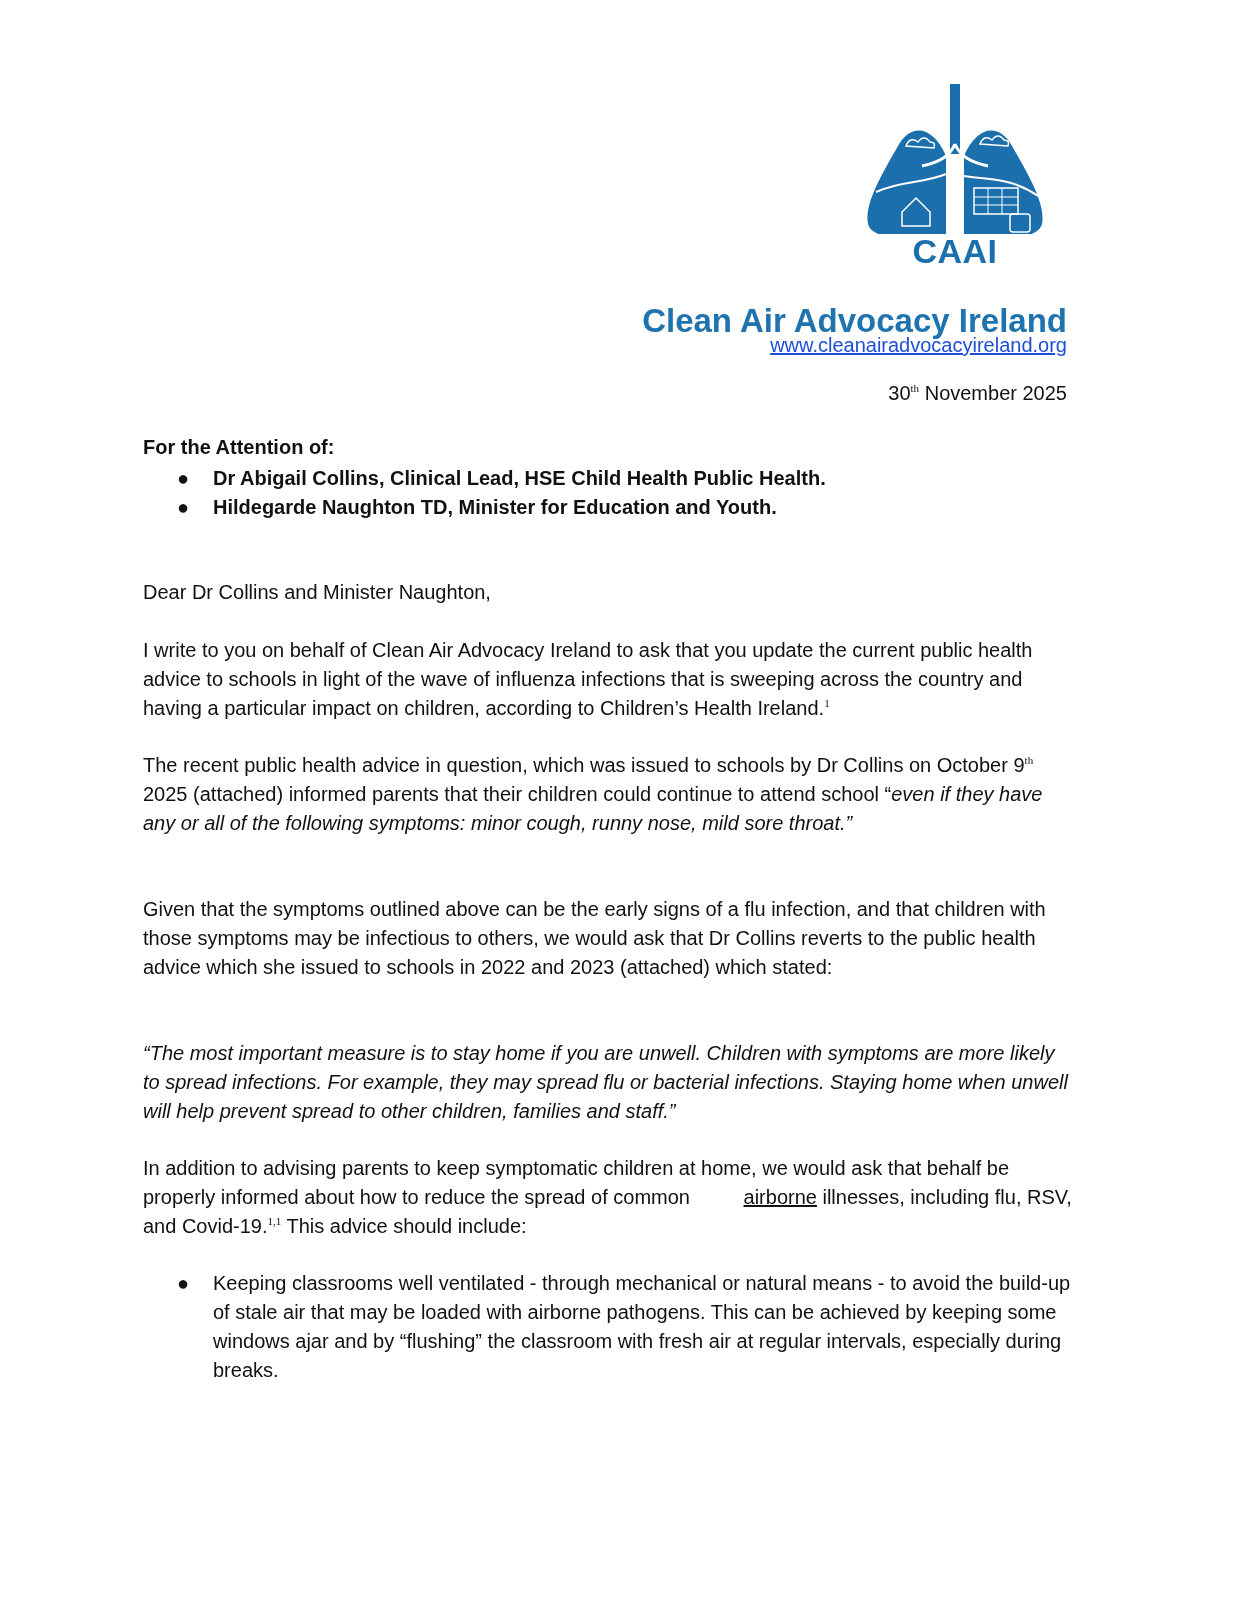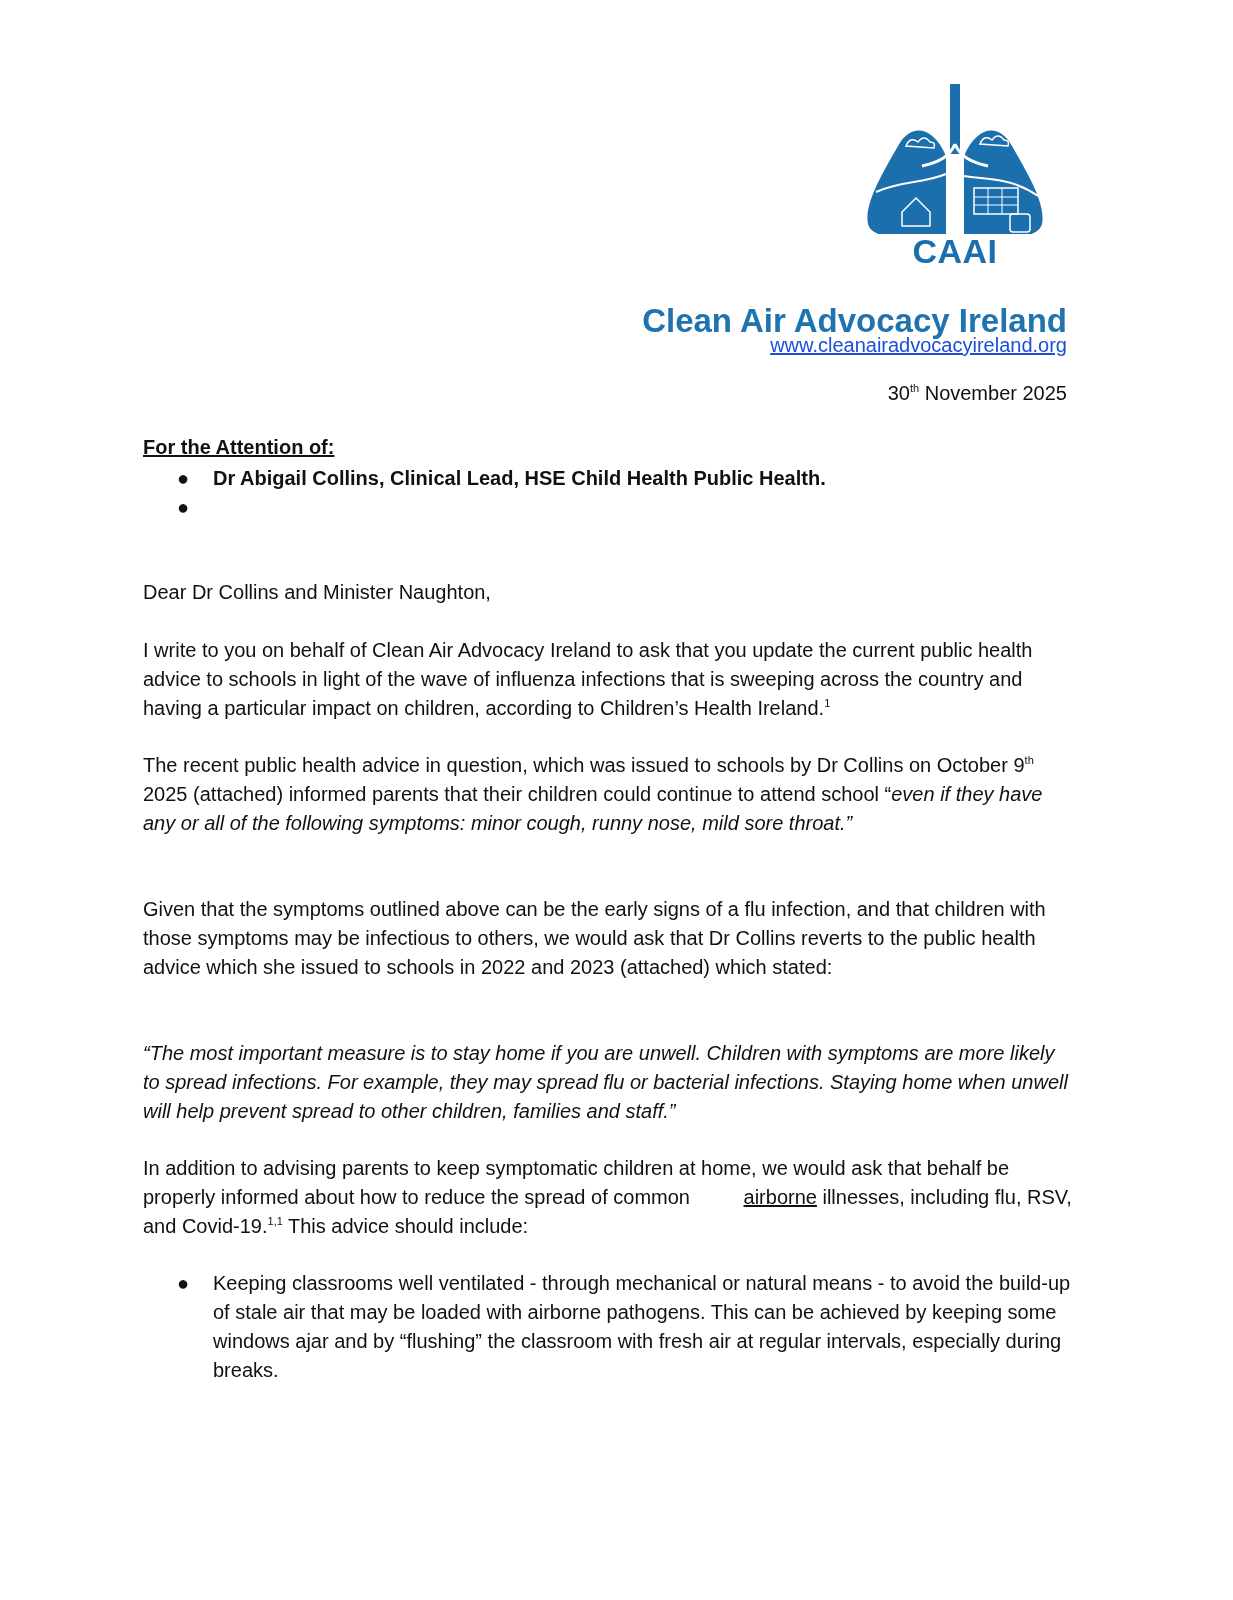--- a/index.html
+++ b/index.html
@@ -21,25 +21,24 @@
     position: absolute; right: 166px; top: 302px;
     font-weight: bold; font-size: 33px; color: #1f73ae; white-space: nowrap;
   }
   .org-url {
     position: absolute; right: 166px; top: 334px;
     font-size: 20px; color: #1d4ed8; text-decoration: underline; white-space: nowrap;
   }
   .date {
     position: absolute; right: 166px; top: 382px; font-size: 20px; white-space: nowrap;
   }
-  sup { font-size: 11px; vertical-align: 8px; line-height: 0; }
+  sup { font-size: 11px; vertical-align: 8px; line-height: 0; font-family: Liberation Serif, serif; }
 
   .attn-heading {
     position: absolute; left: 143px; top: 436px; font-weight: bold; font-size: 20px;
-    text-decoration: underline;
   }
   .attn-list { position: absolute; left: 143px; top: 464px; margin: 0; padding: 0; list-style: none; }
   .attn-list li {
     position: relative; padding-left: 70px; font-weight: bold; font-size: 20px;
     line-height: 29px; white-space: nowrap;
   }
   .bullet {
     position: absolute; left: 34px; top: 0; font-size: 20px; line-height: 29px;
   }
 
@@ -102,20 +101,21 @@
   <div class="date"><span>30</span><sup>th</sup><span> November 2025</span></div>
 
   <div class="attn-heading">For the Attention of:</div>
   <ul class="attn-list">
     <li>
       <span class="bullet">●</span>
       <span>Dr Abigail Collins, Clinical Lead, HSE Child Health Public Health.</span>
     </li>
     <li>
       <span class="bullet">●</span>
+      <span>Hildegarde Naughton TD, Minister for Education and Youth.</span>
     </li>
   </ul>
 
   <div class="para salutation">Dear Dr Collins and Minister Naughton,</div>
 
   <div class="para p1">
     <span>I write to you on behalf of Clean Air Advocacy Ireland to ask that you update the current public health advice to schools in light of the wave of influenza infections that is sweeping across the country and having a particular impact on children, according to Children’s Health Ireland.</span><sup>1</sup>
   </div>
 
   <div class="para p2">

